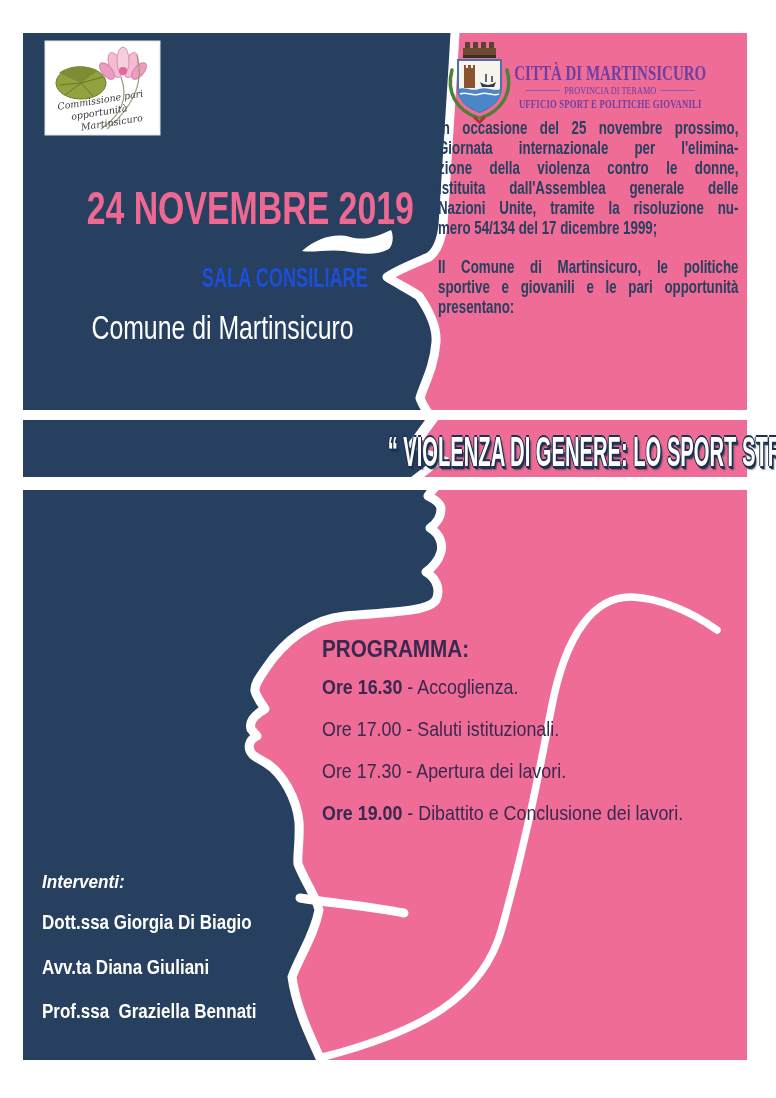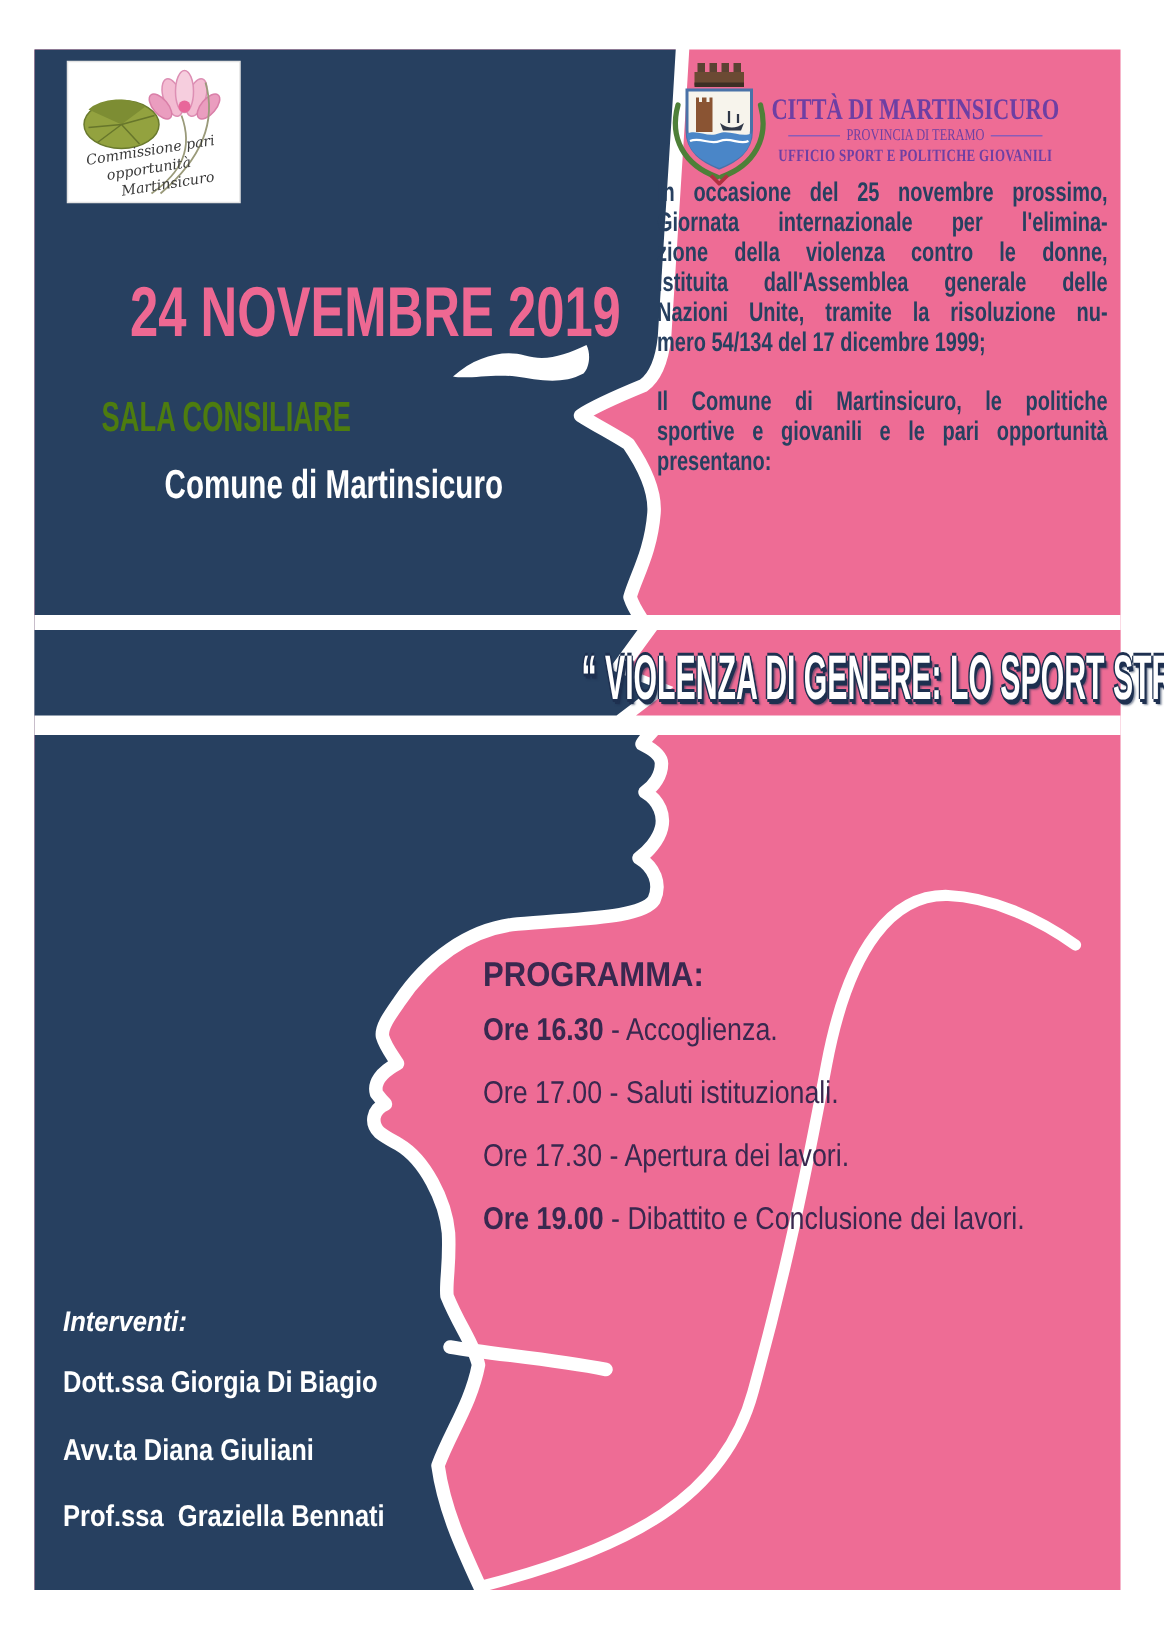--- a/index.html
+++ b/index.html
@@ -4,25 +4,25 @@
 <style>
   html,body{margin:0;padding:0;background:#ffffff;}
   .page{position:relative;width:776px;height:1098px;background:#fff;overflow:hidden;
         font-family:"Liberation Sans", sans-serif;}
   .page svg.bg{position:absolute;left:0;top:0;}
   .abs{position:absolute;}
   
   .date-line{left:23px;top:180px;width:400px;text-align:center;color:#ee6892;
              font-size:47px;font-weight:bold;white-space:nowrap;text-decoration:underline;}
   .date-line span{display:inline-block;transform:scaleX(.72);transform-origin:center;}
-  .venue-line{left:23px;top:262px;width:390px;text-align:left;color:#4d7c0f;
+  .venue-line{left:23px;top:262px;width:390px;text-align:right;color:#1d4ed8;
               font-size:28px;font-weight:bold;white-space:nowrap;}
   .venue-line span{display:inline-block;transform:scaleX(.65);transform-origin:center;}
   .muni-line{left:23px;top:308px;width:400px;text-align:center;color:#ffffff;
-             font-size:27px;font-weight:bold;white-space:nowrap;}
+             font-size:34px;font-weight:normal;white-space:nowrap;}
   .muni-line span{display:inline-block;transform:scaleX(.73);transform-origin:center;}
   
   .city-block{left:497px;top:62px;width:302px;transform:scaleX(.75);transform-origin:left top;
               text-align:center;color:#6e3fa3;}
   .city-name{font-family:"Liberation Serif", serif;font-weight:bold;font-size:20px;line-height:22px;}
   .city-prov{font-size:11px;line-height:13px;font-family:"Liberation Serif", serif;
              display:flex;align-items:center;justify-content:center;gap:6px;}
   .city-prov .rule{display:inline-block;width:46px;height:1px;background:#8a5cb8;}
   .city-off{font-size:11.5px;font-weight:bold;line-height:14px;font-family:"Liberation Serif", serif;letter-spacing:.3px;}
   

